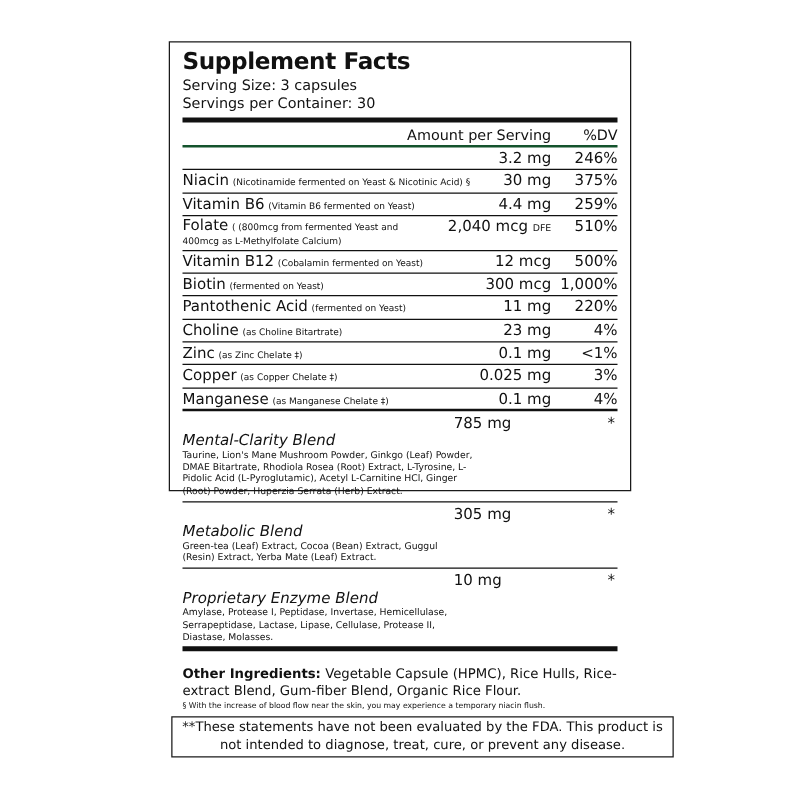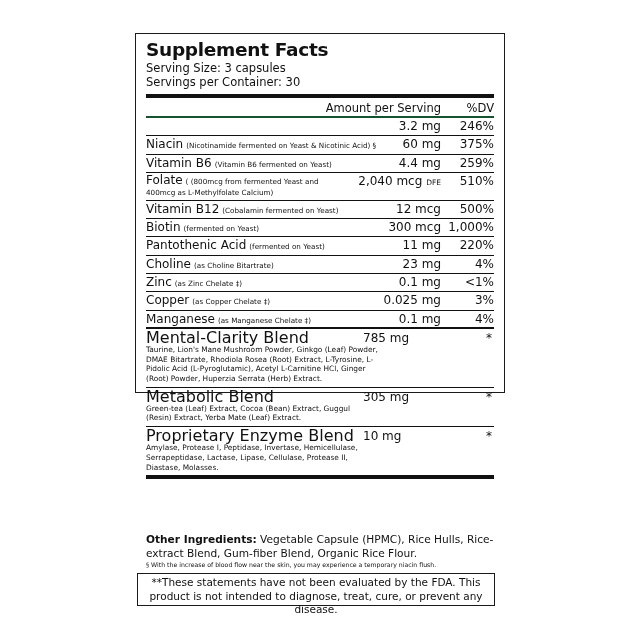--- a/index.html
+++ b/index.html
@@ -22,34 +22,34 @@
     .row .sub { font-size: 7.2px; margin-left: 3px; }
     .row .amt { position: absolute; right: 53px; top: 1px; font-size: 12px; white-space: nowrap; }
     .row .amt small { font-size: 7.5px; }
     .row .dv { position: absolute; right: 0; top: 1px; font-size: 12px; }
     .row.tall { height: 28px; }
     .row.tall .name { line-height: 13px; }
     .row.tall .sub2 { position: absolute; left: 0; top: 15px; font-size: 7.2px; white-space: nowrap; }
     .row.last { border-bottom: 2.5px solid #111; }
 
     .blend { position: relative; border-bottom: 1.5px solid #111; }
-    .blend .bname { font-size: 16px; line-height: 14px; padding-top: 2px; }
+    .blend .bname { font-size: 12px; line-height: 14px; padding-top: 16px; font-style: italic; }
     .blend .bdesc { font-size: 7.4px; line-height: 9.7px; width: 232px; padding-bottom: 3px; }
     .blend .amt { position: absolute; left: 217px; top: 2px; font-size: 12px; }
     .blend .dv { position: absolute; right: 2px; top: 2px; font-size: 12px; }
     .blend.last { border-bottom: 4px solid #111; }
 
     .footnotes { font-size: 7.3px; line-height: 12px; position: relative; padding-top: 3px; }
     .footnotes .fn-right { position: absolute; right: 0; top: 3px; }
 
     .other { position: absolute; left: 146px; top: 532px; width: 360px; font-size: 10.6px; line-height: 14px; }
     .other b { font-weight: bold; }
     .niacin-note { position: absolute; left: 146px; top: 561px; font-size: 6.2px; white-space: nowrap; }
     .fda-box {
-      position: absolute; left: 137px; top: 573px; width: 358px; height: 33px;
+      position: absolute; left: 137px; top: 573px; width: 402px; height: 33px;
       border: 1.5px solid #1a1a1a; text-align: center; font-size: 10.5px; line-height: 13.5px; padding-top: 2px;
     }
   </style>
 </head>
 <body>
 
 <div class="facts-box">
   <div class="title">Supplement Facts</div>
   <div class="serving">Serving Size: 3 capsules</div>
   <div class="serving">Servings per Container: 30</div>
@@ -58,21 +58,21 @@
     <span class="amt-h">Amount per Serving</span>
     <span class="dv-h">%DV</span>
   </div>
 
   <div class="row">
     <span class="amt">3.2 mg</span>
     <span class="dv">246%</span>
   </div>
   <div class="row">
     <span class="name"><span>Niacin</span><span class="sub">(Nicotinamide fermented on Yeast &amp; Nicotinic Acid) §</span></span>
-    <span class="amt">60 mg</span>
+    <span class="amt">30 mg</span>
     <span class="dv">375%</span>
   </div>
   <div class="row">
     <span class="name"><span>Vitamin B6</span><span class="sub">(Vitamin B6 fermented on Yeast)</span></span>
     <span class="amt">4.4 mg</span>
     <span class="dv">259%</span>
   </div>
   <div class="row tall">
     <span class="name"><span>Folate</span><span class="sub">( (800mcg from fermented Yeast and</span></span>
     <span class="sub2">400mcg as L-Methylfolate Calcium)</span>

